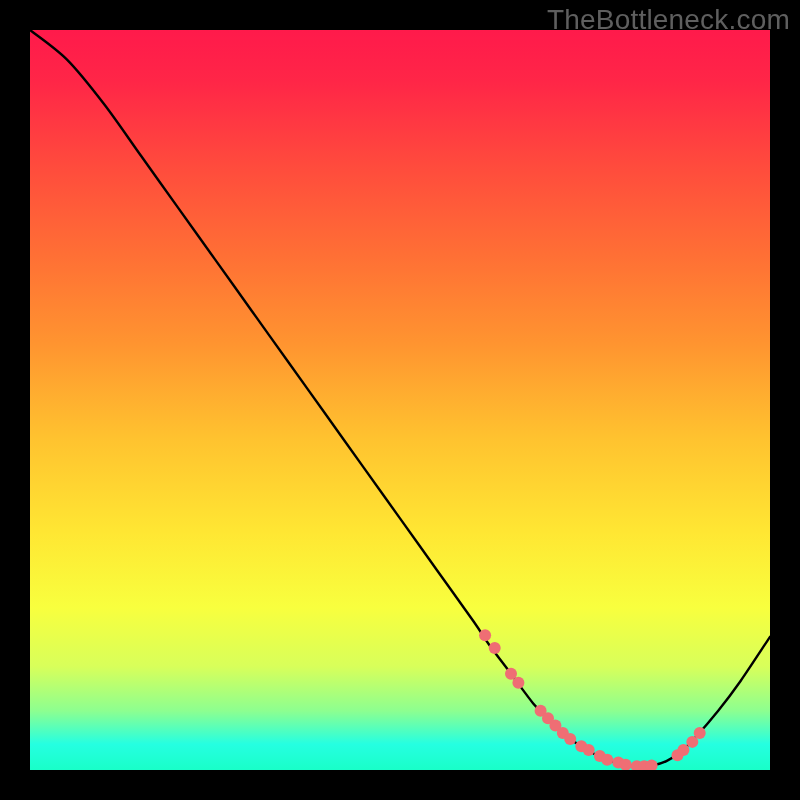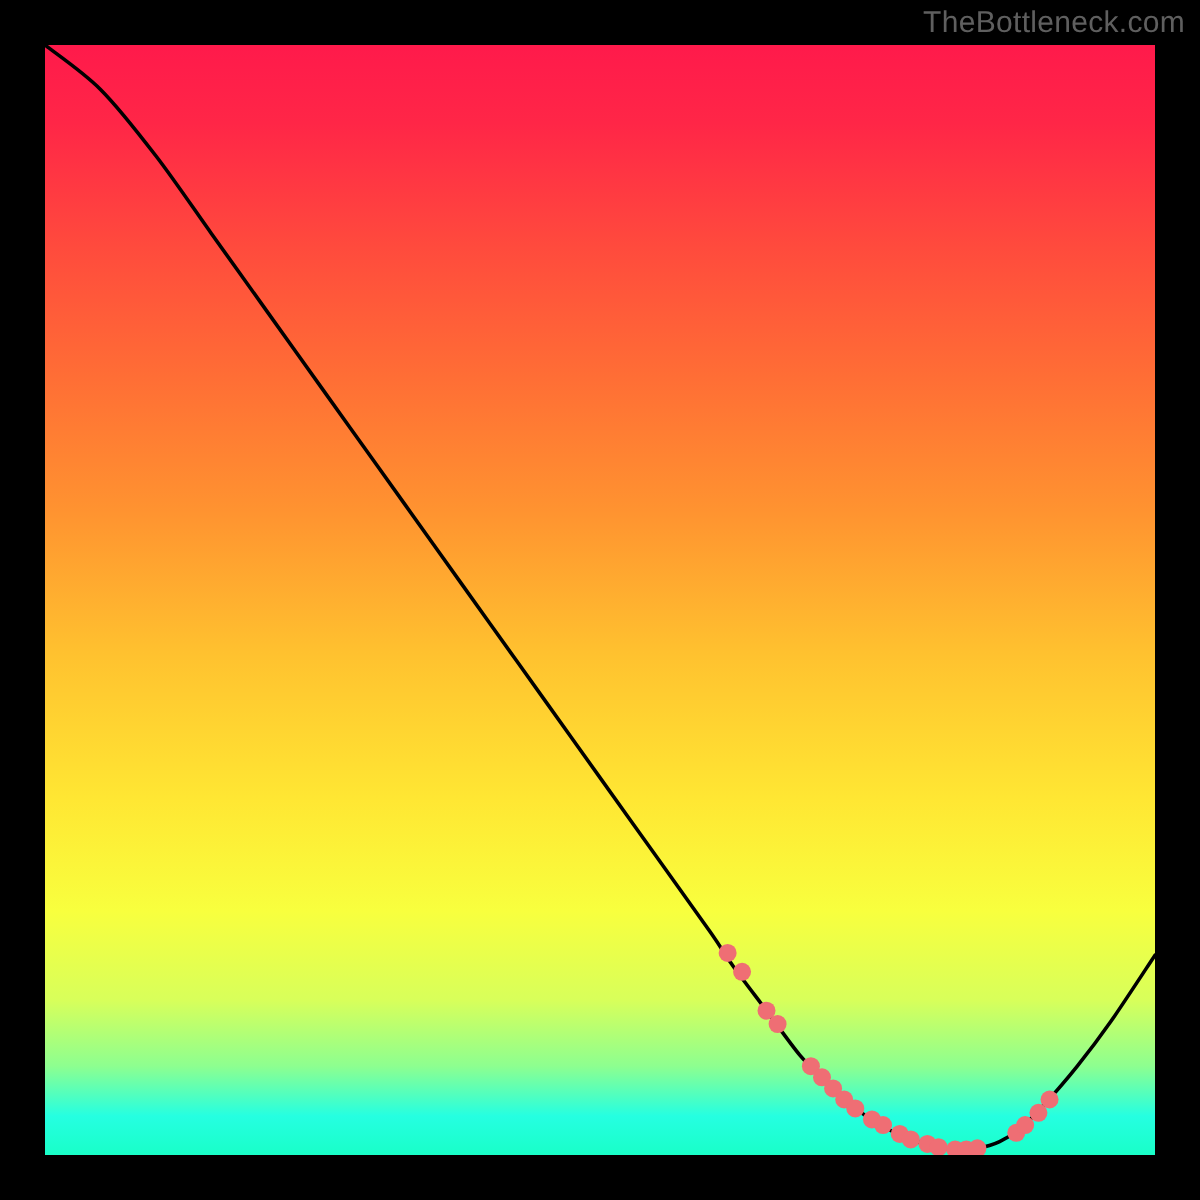--- a/index.html
+++ b/index.html
@@ -14,21 +14,21 @@
   .frame {
     position: relative;
     width: 800px;
     height: 800px;
     background: #000;
   }
   .watermark {
     position: absolute;
     top: 4px;
     right: 10px;
-    font-size: 20px;
+    font-size: 28px;
     font-weight: 500;
     color: #5f5f5f;
     letter-spacing: 0.2px;
     z-index: 30;
   }
   .plot {
     position: absolute;
     left: 30px;
     top: 30px;
     width: 740px;

